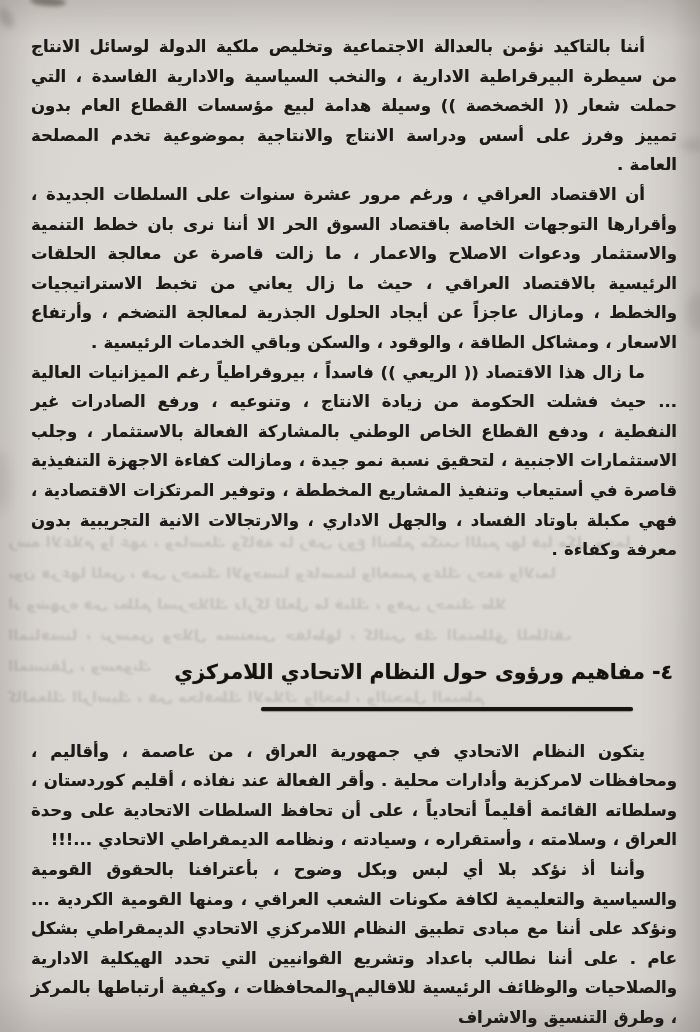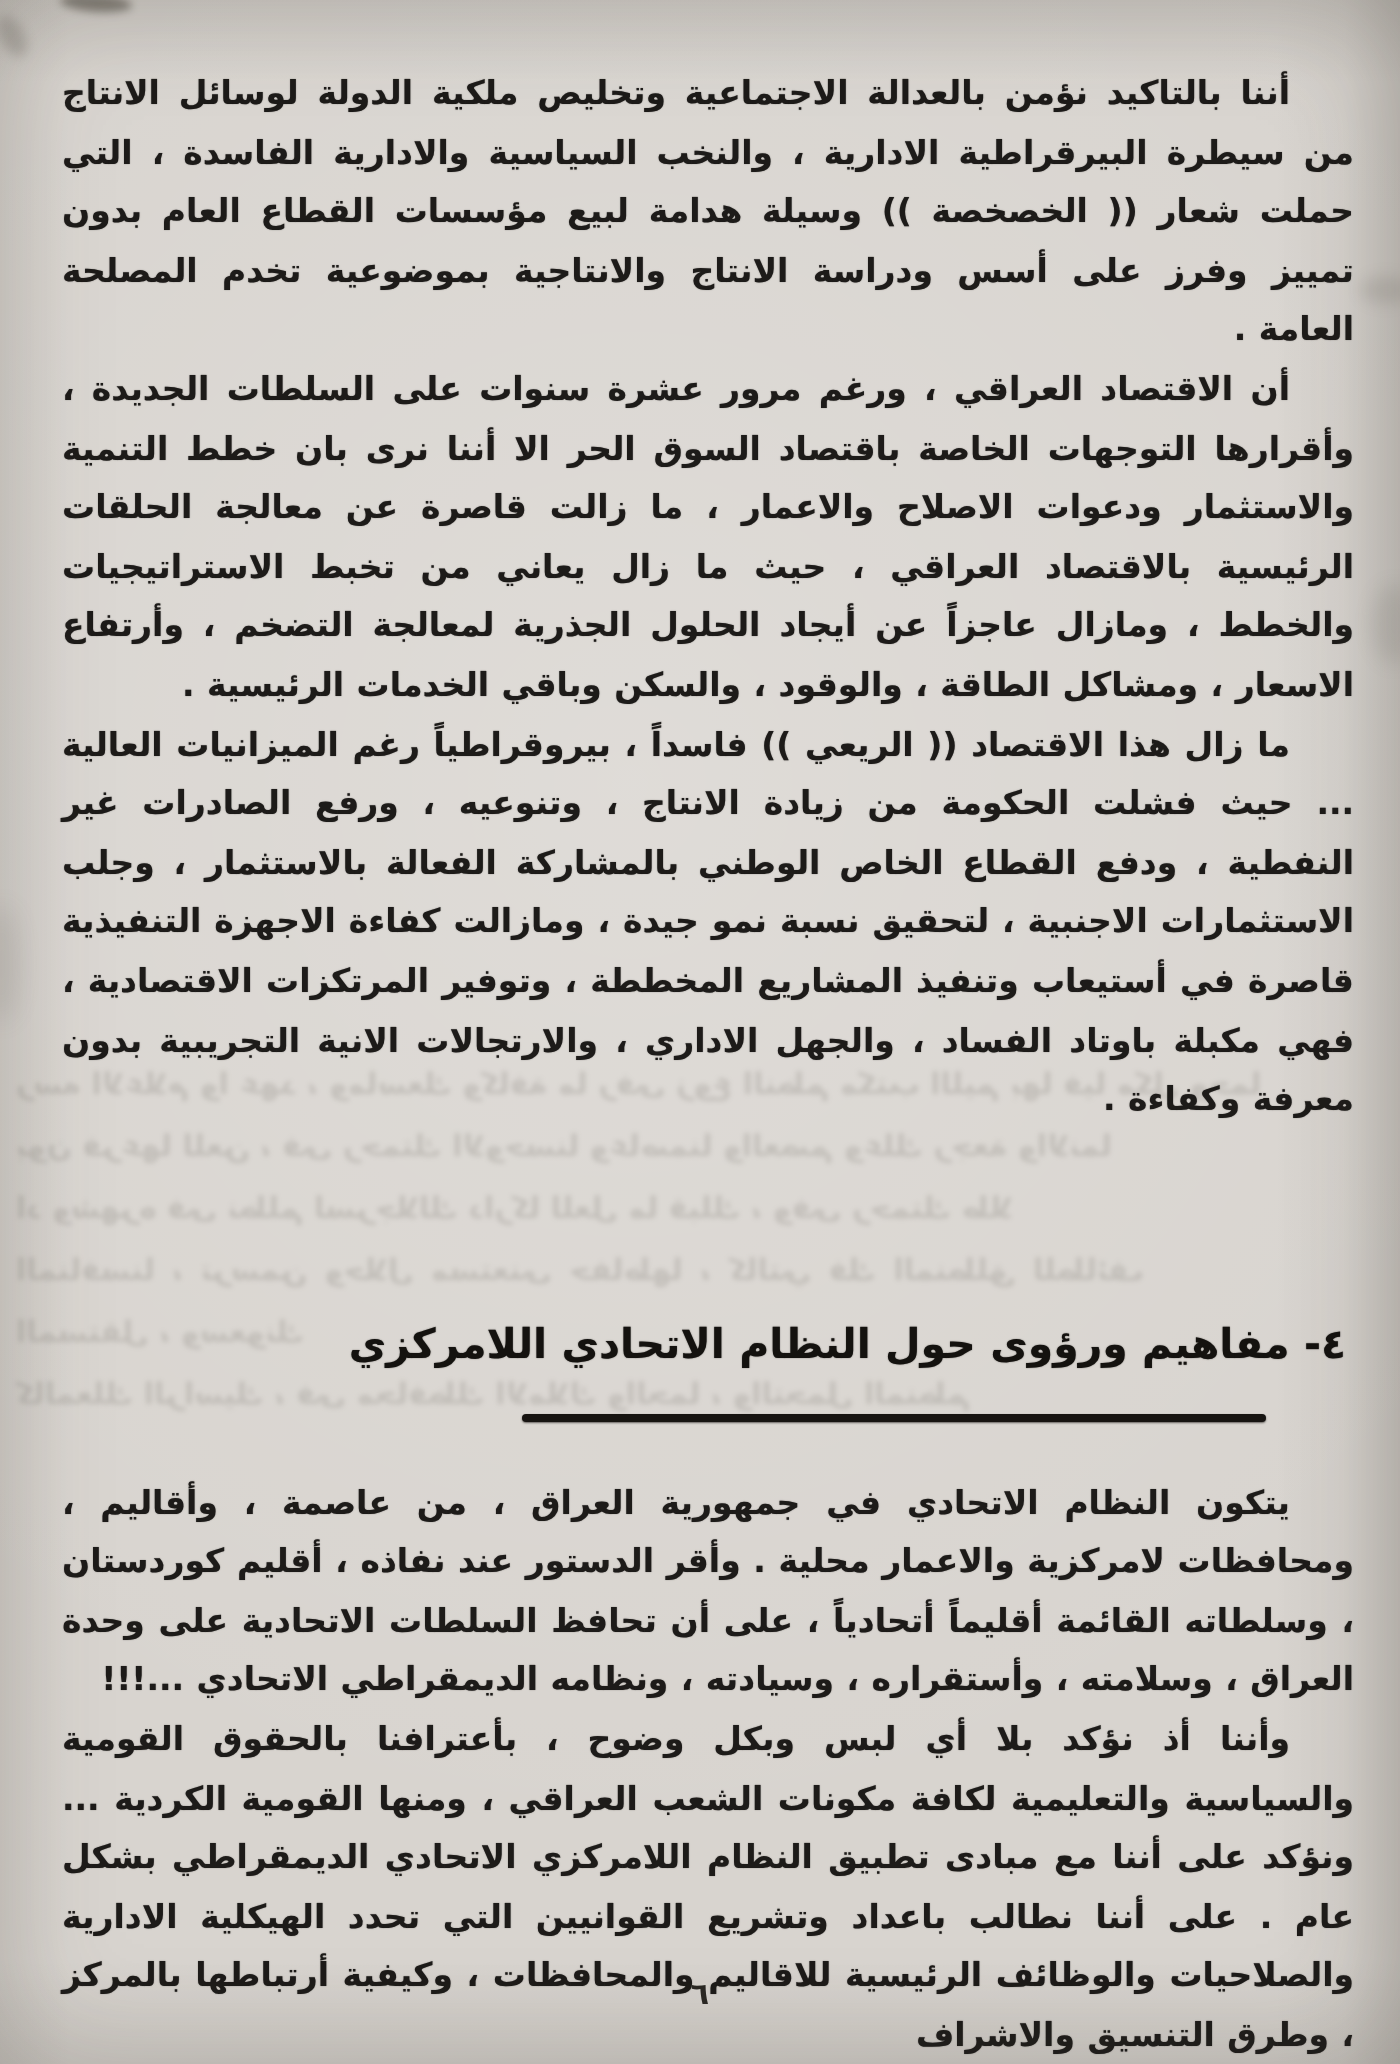--- a/index.html
+++ b/index.html
@@ -127,19 +127,19 @@
   </div>
 
   <div class="content">
     <p>أننا بالتاكيد نؤمن بالعدالة الاجتماعية وتخليص ملكية الدولة لوسائل الانتاج من سيطرة البيرقراطية الادارية ، والنخب السياسية والادارية الفاسدة ، التي حملت شعار (( الخصخصة )) وسيلة هدامة لبيع مؤسسات القطاع العام بدون تمييز وفرز على أسس ودراسة الانتاج والانتاجية بموضوعية تخدم المصلحة العامة .</p>
     <p>أن الاقتصاد العراقي ، ورغم مرور عشرة سنوات على السلطات الجديدة ، وأقرارها التوجهات الخاصة باقتصاد السوق الحر الا أننا نرى بان خطط التنمية والاستثمار  ودعوات الاصلاح والاعمار ، ما زالت قاصرة عن معالجة الحلقات الرئيسية بالاقتصاد العراقي ، حيث ما زال يعاني من تخبط الاستراتيجيات والخطط ، ومازال عاجزاً عن أيجاد الحلول الجذرية لمعالجة التضخم ، وأرتفاع الاسعار ، ومشاكل الطاقة ، والوقود ، والسكن وباقي الخدمات الرئيسية .</p>
     <p>ما زال هذا الاقتصاد (( الريعي )) فاسداً ، بيروقراطياً رغم الميزانيات العالية ... حيث فشلت الحكومة من زيادة الانتاج ، وتنوعيه ، ورفع الصادرات  غير النفطية ، ودفع القطاع الخاص الوطني بالمشاركة الفعالة بالاستثمار ، وجلب الاستثمارات الاجنبية ، لتحقيق نسبة نمو جيدة ، ومازالت كفاءة الاجهزة التنفيذية قاصرة في أستيعاب وتنفيذ المشاريع المخططة ، وتوفير المرتكزات الاقتصادية ، فهي مكبلة باوتاد الفساد ، والجهل الاداري ، والارتجالات الانية التجريبية بدون معرفة وكفاءة .</p>
 
     <h2 class="heading">٤- مفاهيم ورؤوى حول النظام الاتحادي اللامركزي</h2>
     <div class="divider"></div>
 
-    <p class="para-after-divider">يتكون النظام الاتحادي في جمهورية العراق ، من عاصمة ، وأقاليم ، ومحافظات لامركزية والاعمار محلية . وأقر الدستور عند نفاذه ، أقليم كوردستان ، وسلطاته القائمة أقليماً أتحادياً ، على أن تحافظ السلطات الاتحادية على وحدة العراق ، وسلامته ، وأستقراره ، وسيادته ، ونظامه الديمقراطي الاتحادي ...!!!</p>
+    <p class="para-after-divider">يتكون النظام الاتحادي في جمهورية العراق ، من عاصمة ، وأقاليم ، ومحافظات لامركزية وأدارات محلية . وأقر الفعالة عند نفاذه ، أقليم كوردستان ، وسلطاته القائمة أقليماً أتحادياً ، على أن تحافظ السلطات الاتحادية على وحدة العراق ، وسلامته ، وأستقراره ، وسيادته ، ونظامه الديمقراطي الاتحادي ...!!!</p>
     <p>وأننا أذ نؤكد بلا أي لبس وبكل وضوح ، بأعترافنا بالحقوق القومية والسياسية والتعليمية لكافة مكونات الشعب العراقي ، ومنها القومية الكردية ... ونؤكد على أننا مع مبادى تطبيق النظام اللامركزي الاتحادي الديمقراطي بشكل عام . على أننا نطالب باعداد وتشريع القوانيين التي تحدد الهيكلية الادارية والصلاحيات والوظائف الرئيسية للاقاليم والمحافظات ، وكيفية أرتباطها بالمركز ، وطرق التنسيق والاشراف</p>
   </div>
 
   <div class="page-number">٦</div>
 
 </div>
 
 </body></html>

